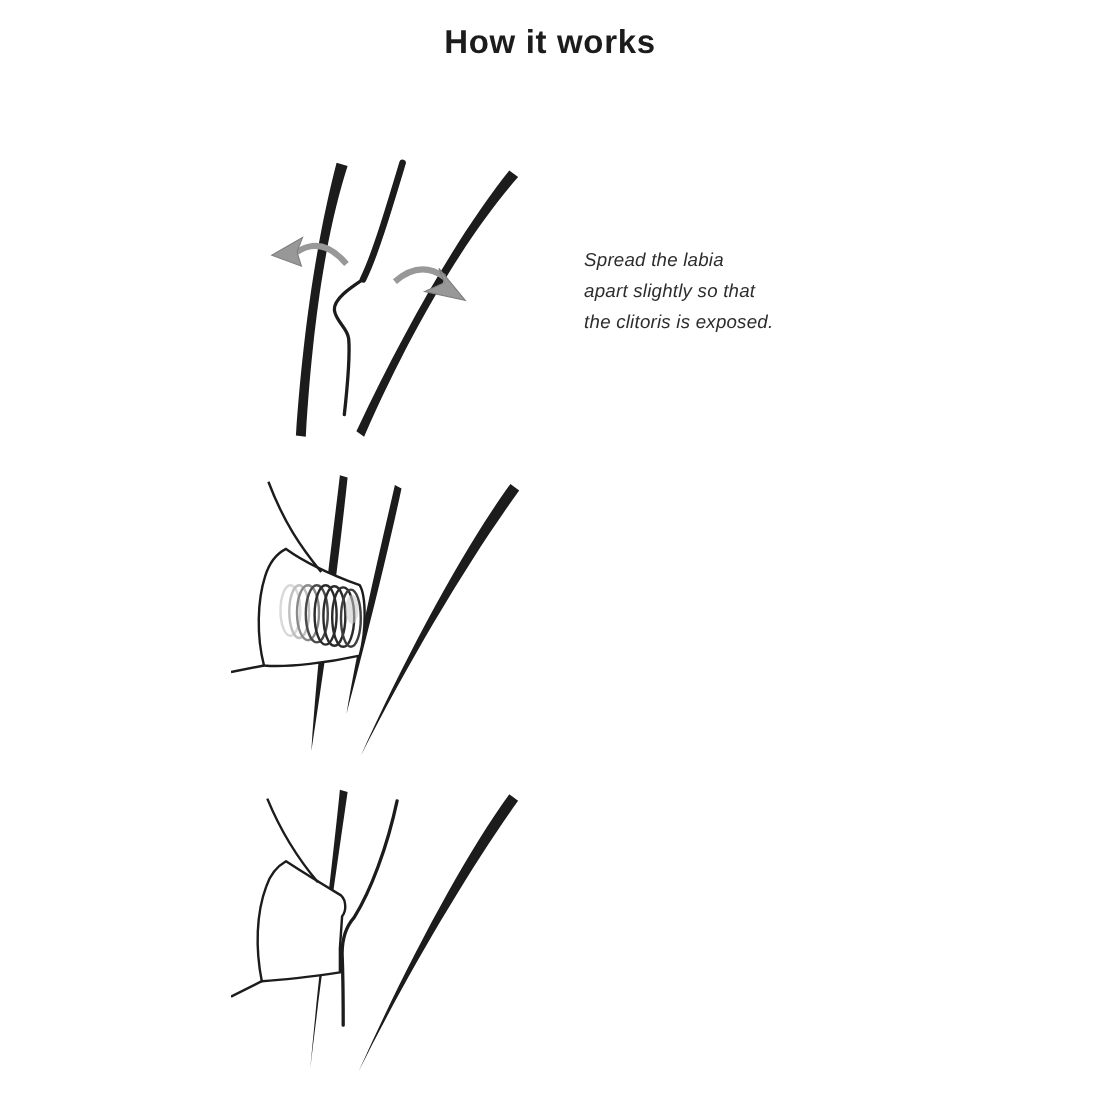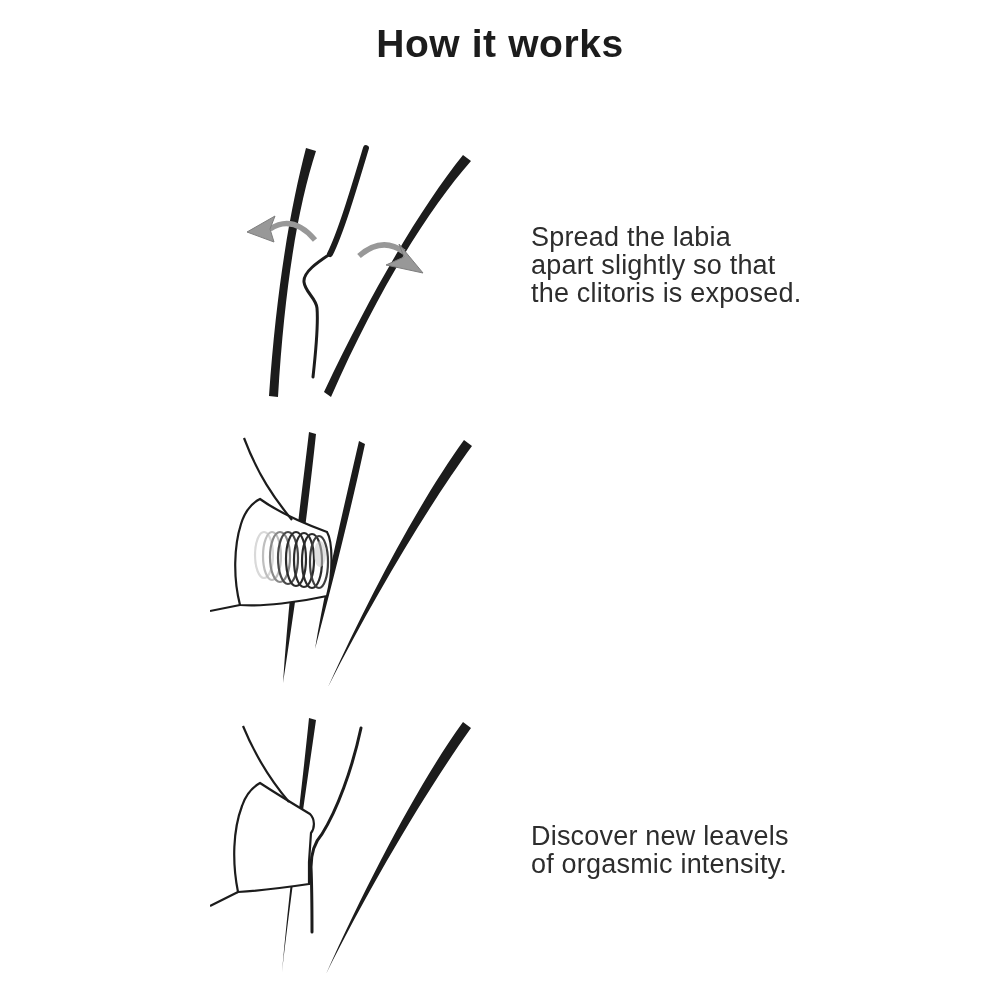--- a/index.html
+++ b/index.html
@@ -16,36 +16,37 @@
     width:1000px;height:1000px;
     background:var(--bg);
     margin:0 auto;
     overflow:hidden;
     font-family:"Liberation Sans","DejaVu Sans",sans-serif;
   }
   .page-title{
     position:absolute;
     top:22px;left:0;width:1000px;
     text-align:center;
-    font-size:39px;
+    font-size:30px;
     font-weight:700;
     letter-spacing:0.6px;
     color:var(--ink);
   }
   .fig{position:absolute;}
   .fig1{left:220px;top:140px;width:280px;height:270px;}
   .fig2{left:210px;top:430px;width:290px;height:280px;}
   .fig3{left:210px;top:710px;width:290px;height:280px;}
   .step-text{
     position:absolute;
-    font-size:27px;
+    font-size:17px;
     line-height:28px;
     letter-spacing:0.2px;
     color:var(--text);
     white-space:pre-line;
+    font-style:italic;
   }
   .txt1{left:531px;top:223px;}
   .txt2{left:531px;top:513px;}
   .txt3{left:531px;top:822px;}
   svg .ink{fill:var(--ink);}
   svg .ink-line{stroke:var(--ink);fill:none;}
   svg .white-fill{fill:#ffffff;stroke:var(--ink);}
   svg .arrow-shaft{stroke:var(--arrow);fill:none;}
   svg .arrow-head{fill:var(--arrow);stroke:var(--arrow-edge);stroke-width:1;}
 </style>
@@ -115,16 +116,14 @@
     <path class="ink-line" d="M 151,18 C 142,60 127,100 112,124 C 104,133 101,144 101,157 C 102,180 102,202 102,222" stroke-width="3" stroke-linecap="round"></path>
 
     <path class="ink-line" d="M 33,16 C 47,50 62,72 79,92" stroke-width="2.2"></path>
 
     <path class="ink-line" d="M 0,196 L 28,182" stroke-width="2.2"></path>
   </svg>
 
   <div class="step-text txt1">Spread the labia
 apart slightly so that
 the clitoris is exposed.</div>
-  <div class="step-text txt3">Discover new leavels
-of orgasmic intensity.</div>
 
 </div>
 
 </body></html>

